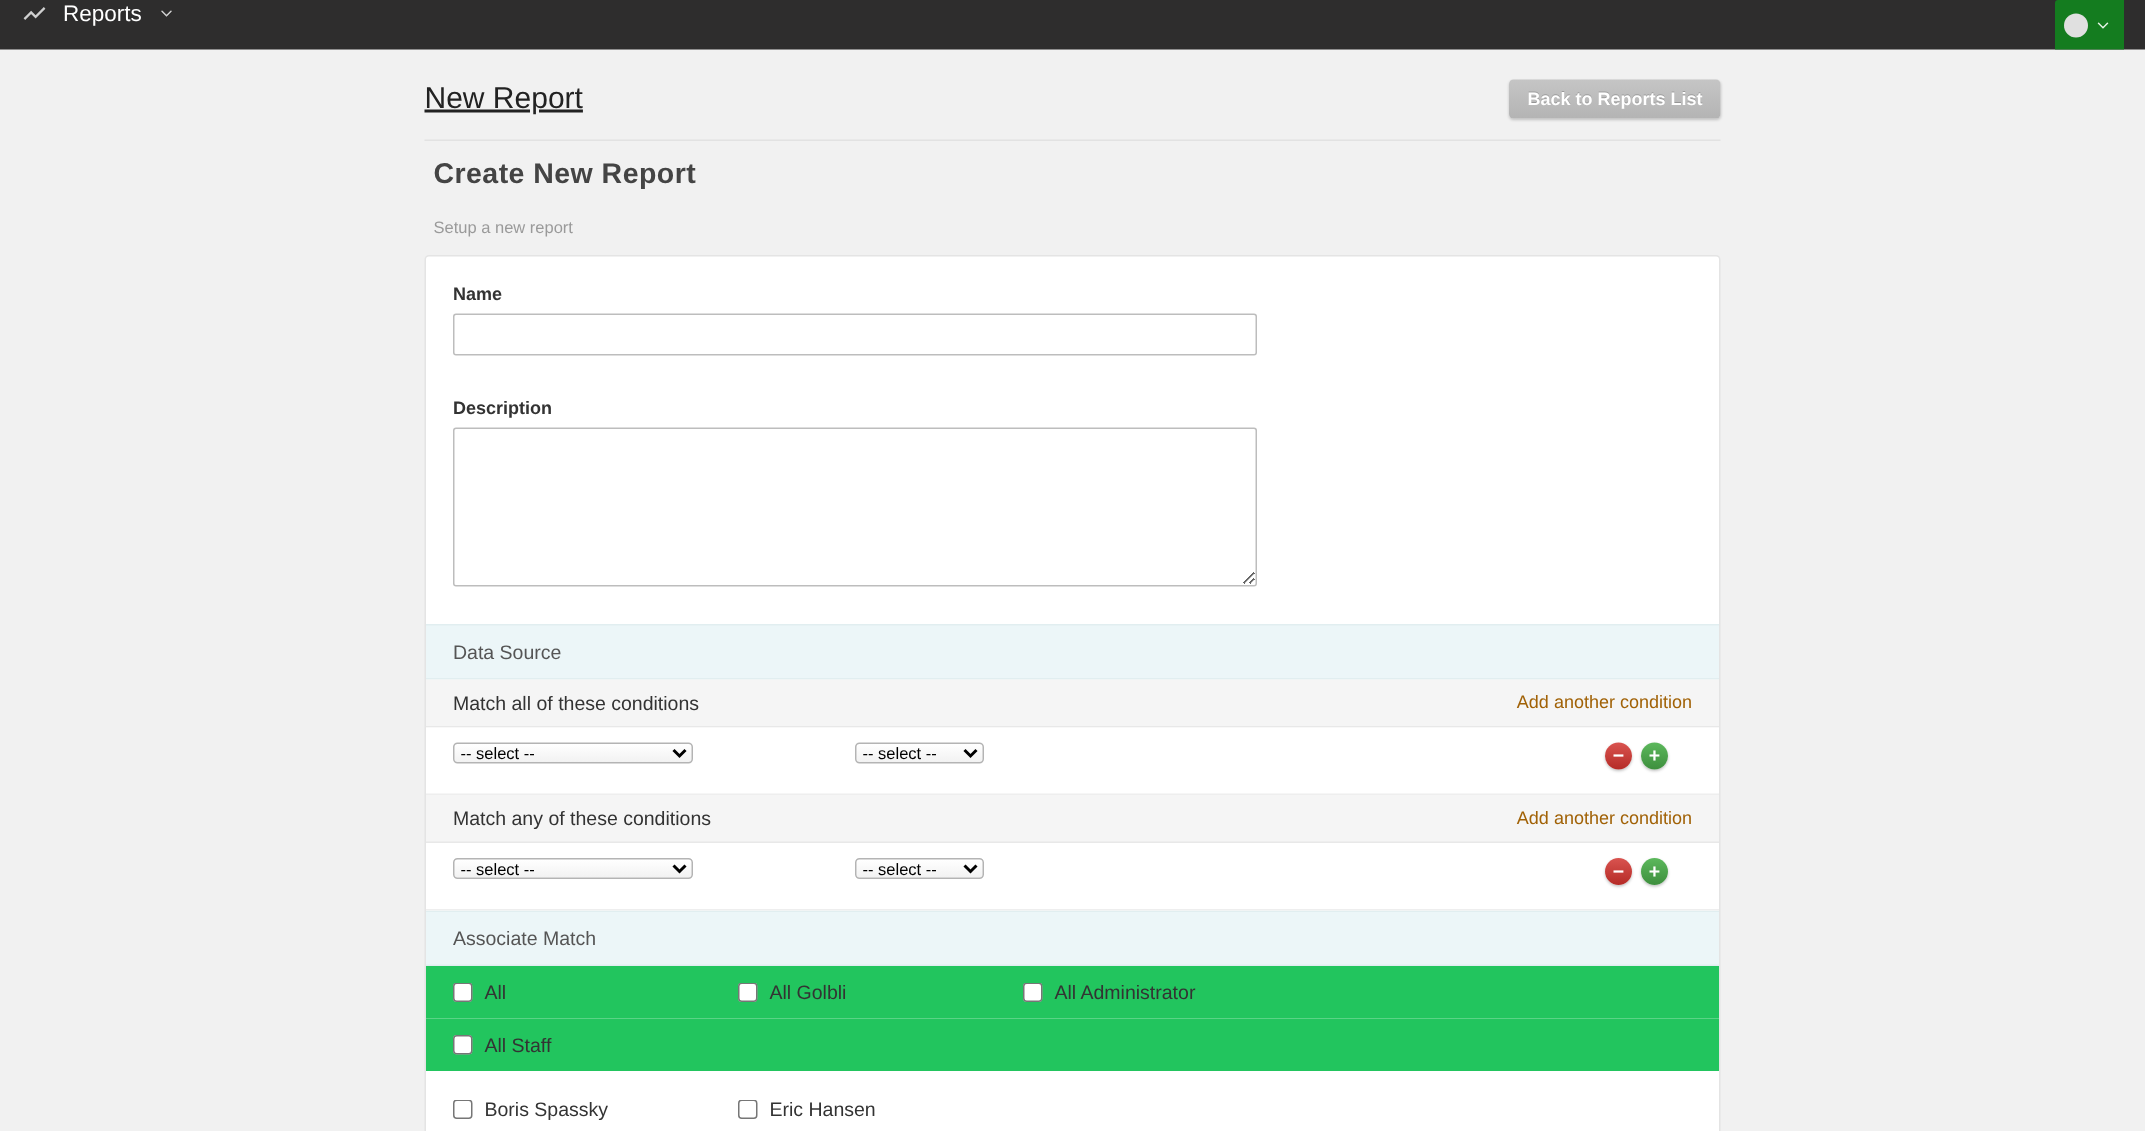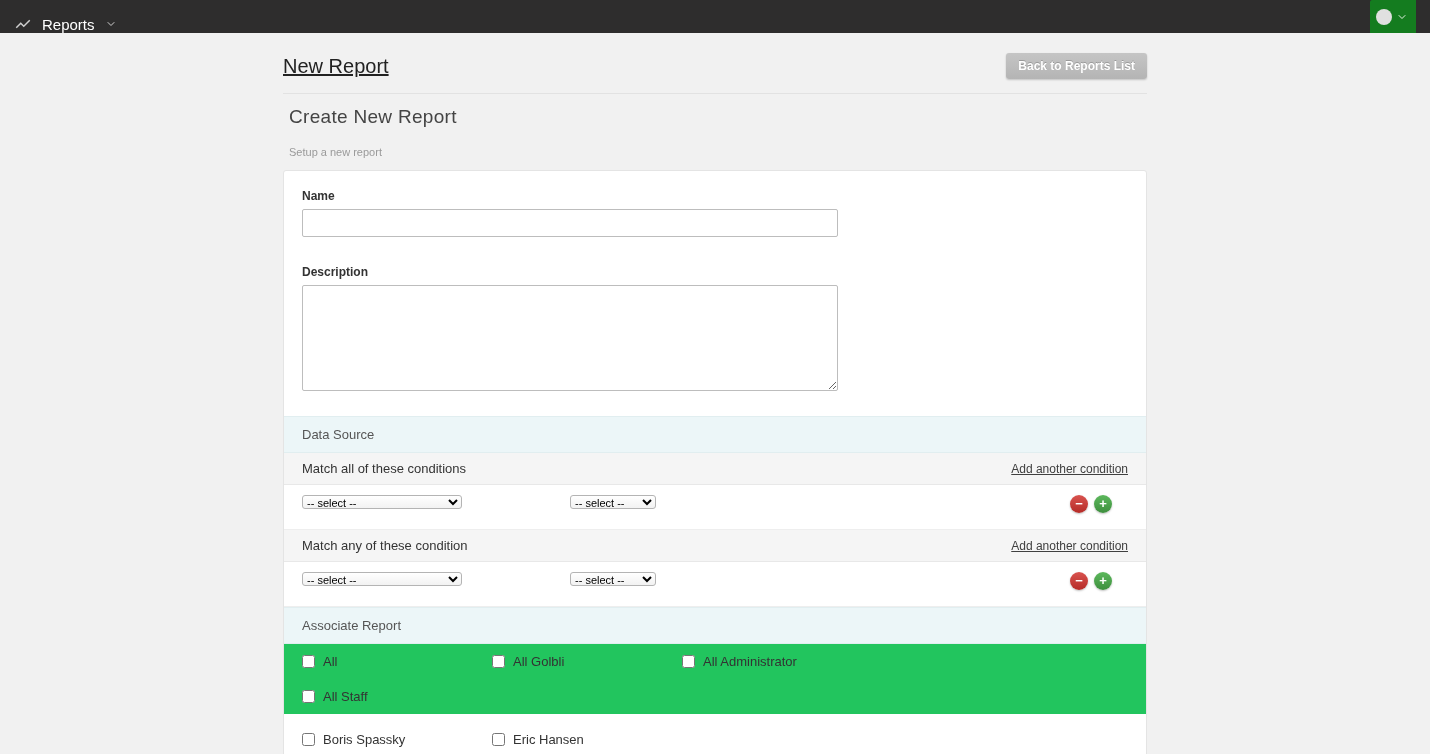--- a/index.html
+++ b/index.html
@@ -10,21 +10,21 @@
     background: #f1f1f1;
     width: 1430px;
     height: 754px;
     overflow: hidden;
   }
   
   .topbar {
     height: 33px;
     background: #2e2d2d;
     display: flex;
-    align-items: flex-end;
+    align-items: flex-start;
     padding: 0 14px;
     justify-content: space-between;
   }
   .topbar-left { display: flex; align-items: center; gap: 10px; }
   .topbar-title { color: #fff; font-size: 15px; font-weight: 400; }
   .chart-icon svg { display: block; }
   .chevron svg { display: block; }
   .user-menu {
     background: #147c1f;
     height: 33px;
@@ -61,21 +61,21 @@
     border: none;
     border-radius: 3px;
     padding: 6px 12px;
     font-size: 12px;
     font-weight: 600;
     text-shadow: 0 -1px 0 rgba(0,0,0,.2);
     box-shadow: 0 1px 2px rgba(0,0,0,.2);
     cursor: pointer;
     margin-left: 20px;
   }
-  .section-title { font-size: 19px; font-weight: 400; color: #444; margin: 6px 0 18px 6px; letter-spacing: .3px; }
+  .section-title { font-size: 19px; font-weight: 700; color: #444; margin: 6px 0 18px 6px; letter-spacing: .3px; }
   .section-sub { font-size: 11px; color: #9a9a9a; margin: 4px 0 12px 6px; }
 
   .card {
     background: #fff;
     border: 1px solid #e4e4e4;
     border-radius: 3px;
   }
   .card-pad { padding: 18px 8px 22px 18px; }
   .form-label { font-size: 12px; font-weight: 700; color: #333; margin-bottom: 6px; display: block; }
   .text-input {
@@ -100,24 +100,24 @@
     border-top: 1px solid #e1eef0;
     border-bottom: 1px solid #e1eef0;
     padding: 10px 18px;
     font-size: 13px;
     color: #555;
   }
   .cond-bar {
     background: #f5f5f5;
     border-bottom: 1px solid #e8e8e8;
     padding: 8px 18px;
-    display: flex; justify-content: space-between; align-items: center;
-    font-size: 13px;
-  }
-  .link { color: #404040; text-decoration: underline; cursor: pointer; font-size: 12px; }
+    display: flex; justify-content: space-between; align-items: flex-start;
+    font-size: 13px;
+  }
+  .link { color: #a16207; cursor: pointer; font-size: 12px; }
   .cond-row {
     background: #fff;
     border-bottom: 1px solid #eee;
     padding: 10px 18px 20px 18px;
     display: flex; gap: 108px; align-items: center;
     position: relative;
   }
   .mac-select {
     font-size: 11px;
     height: 14px;
@@ -219,41 +219,41 @@
           <span class="circle-btn remove">
               <span>−</span>
             </span>
           <span class="circle-btn add">
               <span>+</span>
             </span>
         </div>
       </div>
 
       <div class="cond-bar">
-        <span>Match any of these condition</span>
+        <span>Match any of these conditions</span>
         <a class="link">Add another condition</a>
       </div>
       <div class="cond-row">
         <select class="mac-select">
           <option>-- select --</option>
         </select>
         <select class="mac-select small">
           <option>-- select --</option>
         </select>
         <div class="cond-actions">
           <span class="circle-btn remove">
               <span>−</span>
             </span>
           <span class="circle-btn add">
               <span>+</span>
             </span>
         </div>
       </div>
 
-      <div class="sub-header">Associate Report</div>
+      <div class="sub-header">Associate Match</div>
 
       <div class="agents">
         <div class="agent-row shaded">
           <label class="agent-cell">
               <input type="checkbox" style="">
               <span>All</span>
             </label>
           <label class="agent-cell">
               <input type="checkbox" style="">
               <span>All Golbli</span>

